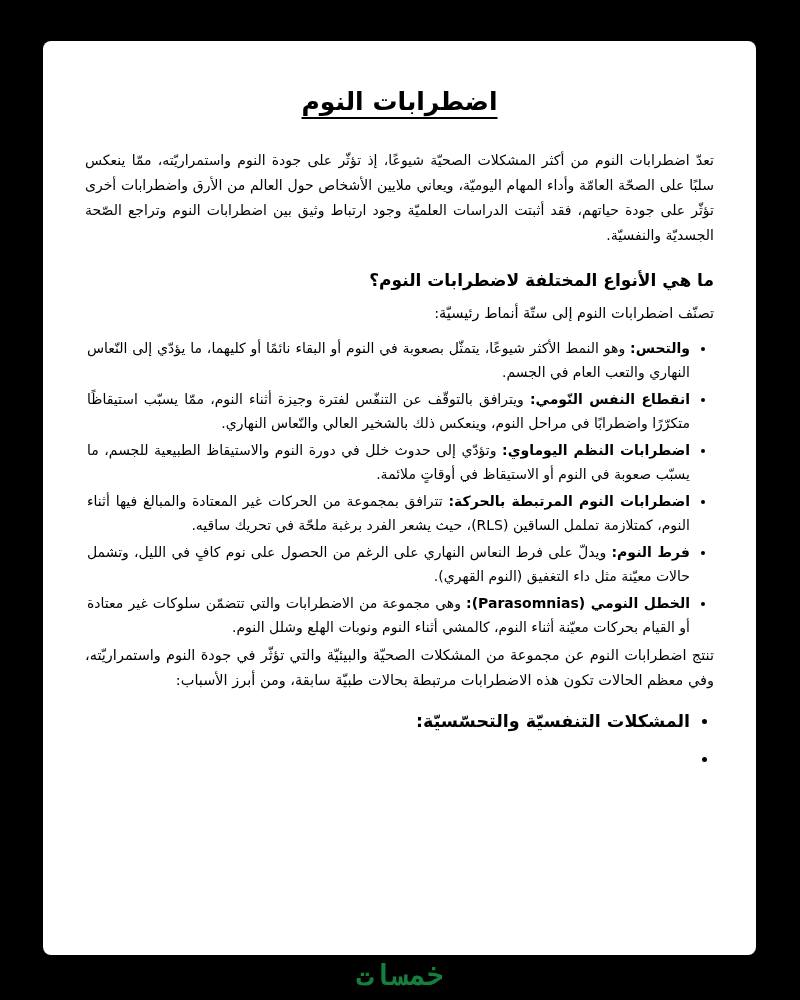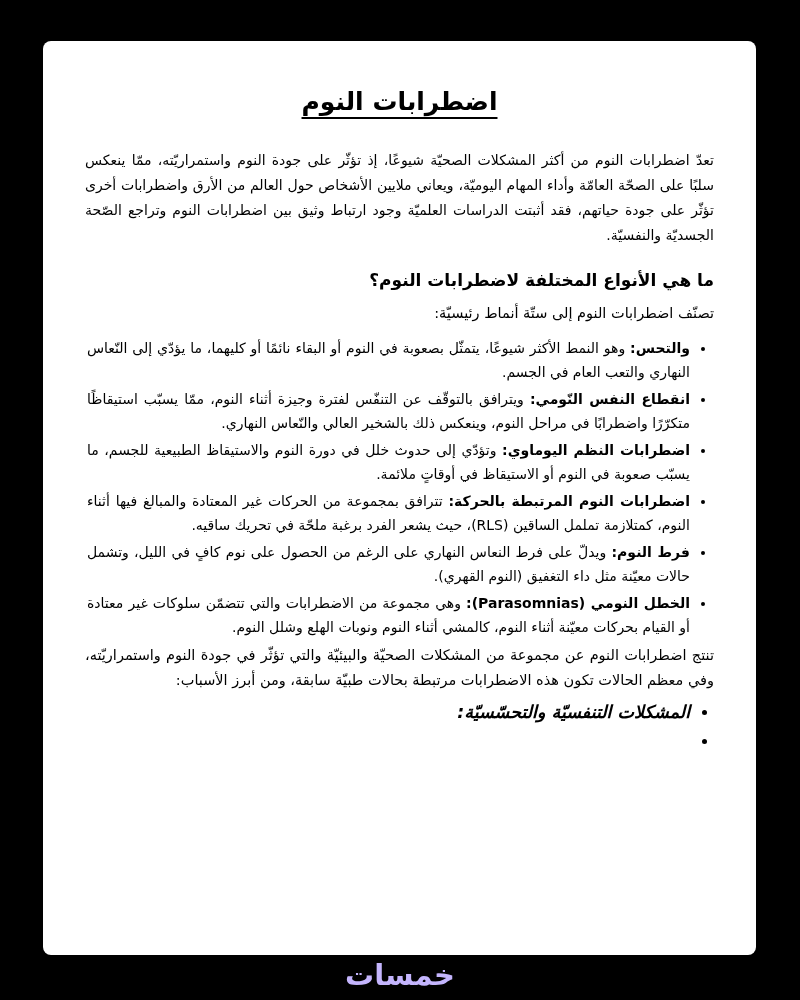--- a/index.html
+++ b/index.html
@@ -76,22 +76,21 @@
     line-height: 25px;
     text-align: justify;
     text-align-last: right;
     margin-bottom: 4px;
   }
   ul.causes-list {
     list-style: disc;
     padding-right: 24px;
   }
   ul.causes-list > li {
-    margin-top: 7px;
-    font-style: italic;
+    margin-top: 16px;
   }
   .cause-term {
     font-size: 17.5px;
     font-weight: bold;
     line-height: 25px;
     margin-bottom: 4px;
   }
   .cause-body {
     font-size: 14px;
     line-height: 26px;
@@ -152,15 +151,15 @@
     <ul class="causes-list">
       <li>
         <div class="cause-term">المشكلات التنفسيّة والتحسّسيّة:</div>
       </li>
       <li>
       </li>
     </ul>
 
   </div>
 
-  <div class="watermark" style="color: #c4b5fd;">خمسات</div>
+  <div class="watermark" style="color: #15803d; font-family: Liberation Mono, monospace;">خمسات</div>
 
 </div>
 
 </body></html>

